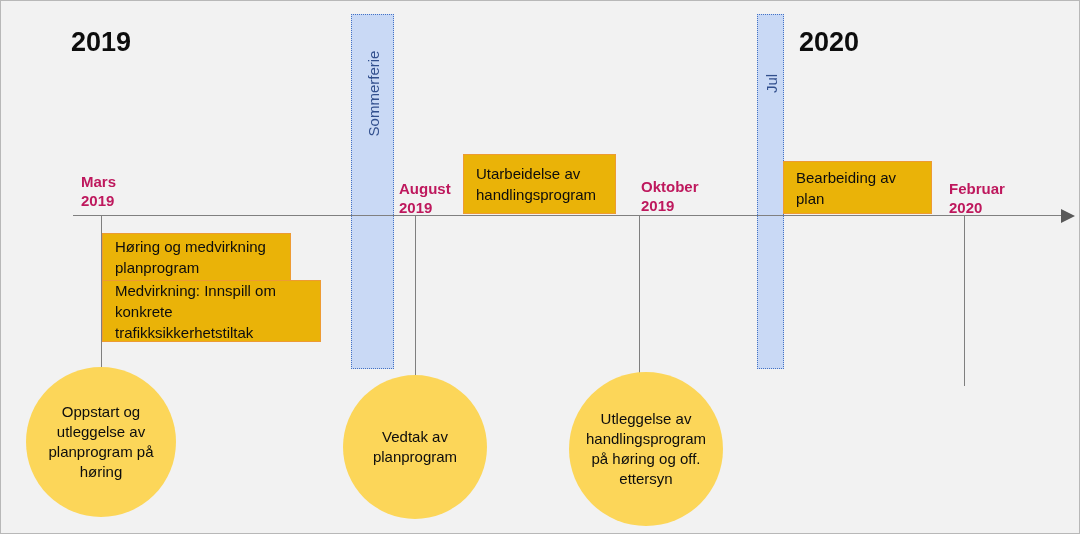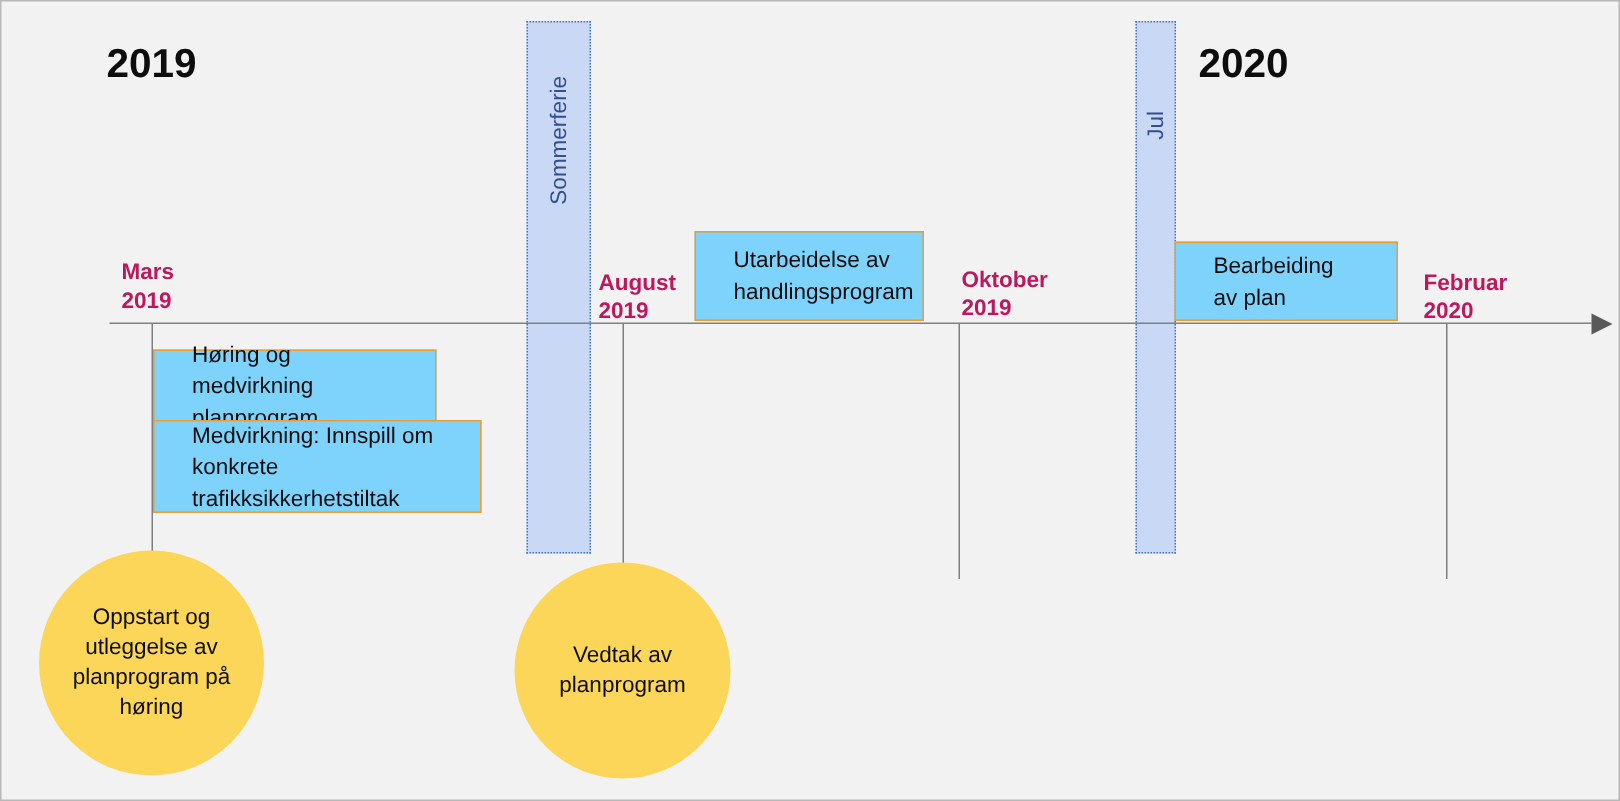--- a/index.html
+++ b/index.html
@@ -75,26 +75,26 @@
   
   .connector {
     position: absolute;
     width: 0;
     border-left: 1.5px solid #7f7f7f;
   }
 
   
   .task-box {
     position: absolute;
-    background: #7dd3fc;
+    background: #eab308;
     border: 1px solid #ed9b33;
     box-sizing: border-box;
     display: flex;
     align-items: center;
-    padding: 4px 25px;
+    padding: 4px 12px;
   }
   .task-box .task-text {
     font-size: 15px;
     color: #0d0d0d;
     line-height: 21px;
   }
 
   
   .milestone {
     position: absolute;
@@ -167,14 +167,17 @@
   <div class="task-box" id="task-4" style="left: 782px; top: 160px; width: 149px; height: 53px;">
     <span class="task-text">Bearbeiding av plan</span>
   </div>
 
   <div class="milestone" id="ms-0" style="left: 25px; top: 366px; width: 150px; height: 150px;">
     <span class="milestone-text">Oppstart og utleggelse av planprogram på høring</span>
   </div>
   <div class="milestone" id="ms-1" style="left: 342px; top: 374px; width: 144px; height: 144px;">
     <span class="milestone-text">Vedtak av planprogram</span>
   </div>
+  <div class="milestone" id="ms-2" style="left: 568px; top: 371px; width: 154px; height: 154px;">
+    <span class="milestone-text">Utleggelse av handlingsprogram på høring og off. ettersyn</span>
+  </div>
 
 </div>
 
 </body></html>

